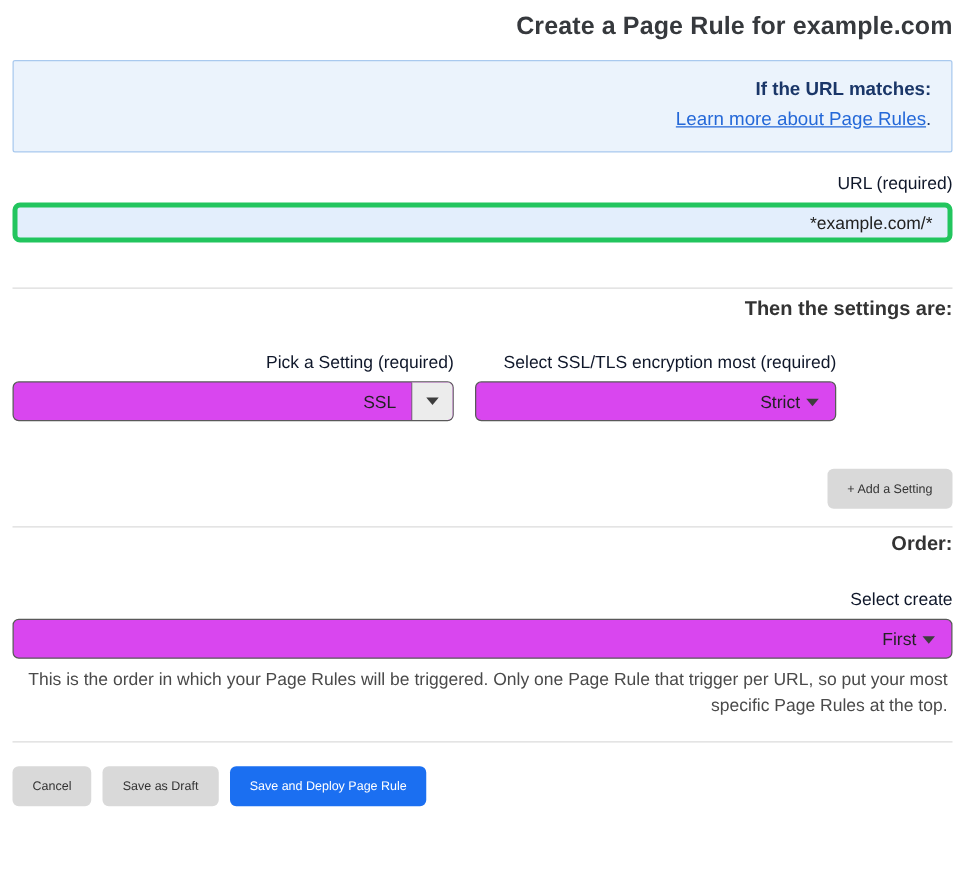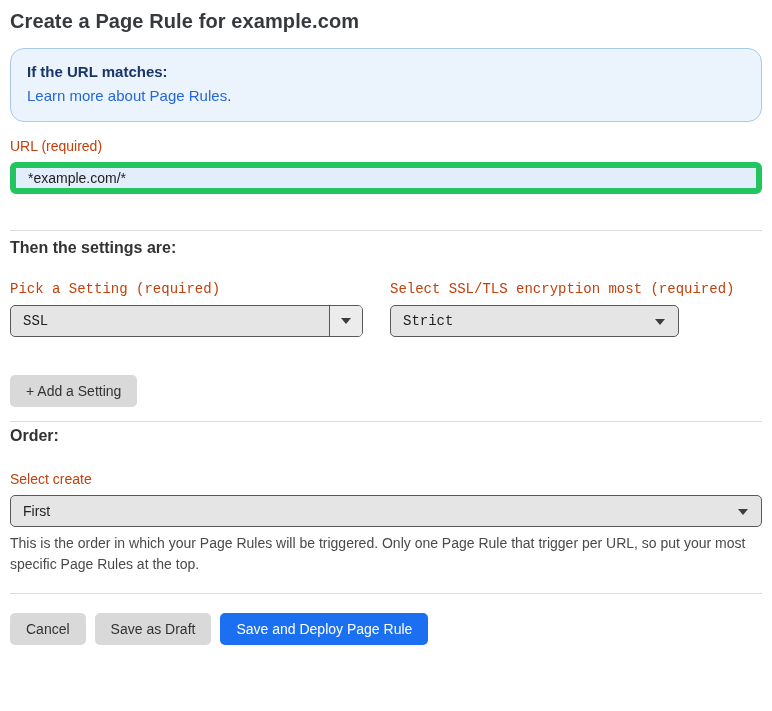--- a/index.html
+++ b/index.html
@@ -1,59 +1,60 @@
 <!DOCTYPE html>
 <html><head>
 <meta charset="utf-8">
 <style>
-  * { box-sizing: border-box; margin: 0; padding: 0; }
+  * { box-sizing: border-box; margin: 0; padding: 0; text-align: right; }
   html, body { background: #ffffff; }
   body {
     width: 772px;
     font-family: "Liberation Sans", "DejaVu Sans", sans-serif;
     color: #333333;
     padding: 8px 10px 10px 10px;
   }
   .page-title {
     font-size: 20px;
     font-weight: 700;
     color: #36393d;
     letter-spacing: 0.1px;
     margin: 2px 0 15px 0;
   }
   .info-box {
     background: #ebf3fc;
     border: 1px solid #a9c9ee;
-    border-radius: 14px;
+    border-radius: 2px;
     padding: 11px 16px 13px 16px;
     color: #1e3a6e;
     font-size: 15px;
     line-height: 24px;
     margin-bottom: 16px;
   }
   .info-box .info-heading {
     font-weight: 700;
     font-size: 15px;
     color: #1a3668;
   }
   .info-box .info-body { max-width: 710px; }
   .info-link {
     color: #2468d8;
+    text-decoration: underline;
     cursor: pointer;
   }
   .field-label {
     font-size: 14px;
-    color: #c2410c;
+    color: #0f172a;
     margin-bottom: 8px;
   }
   .url-input {
     width: 100%;
     height: 32px;
     background: #e3eefc;
-    border: 6px solid #22c55e;
+    border: 4px solid #22c55e;
     border-radius: 6px;
     padding: 0 12px;
     font-size: 14px;
     color: #222222;
     font-family: "Liberation Sans", "DejaVu Sans", sans-serif;
     outline: none;
   }
   .divider {
     border: none;
     border-top: 1px solid #dcdcdc;
@@ -61,33 +62,32 @@
   }
   .divider-1 { margin-top: 36px; }
   .section-heading {
     font-size: 16px;
     font-weight: 700;
     color: #333333;
     margin: 8px 0 24px 0;
   }
   .settings-row {
     display: flex;
-    gap: 27px;
+    gap: 17px;
     align-items: flex-start;
     margin-bottom: 38px;
-    font-family: Liberation Mono, monospace;
   }
   .col-setting { width: 353px; }
   .col-mode { width: 289px; }
   .col-mode .field-label, .col-setting .field-label { white-space: nowrap; }
   .select {
     height: 32px;
     border: 1px solid #595959;
     border-radius: 5px;
-    background: #e5e5e5;
+    background: #d946ef;
     display: flex;
     align-items: center;
     font-size: 14px;
     color: #222222;
     cursor: pointer;
     position: relative;
   }
   .select .select-value {
     flex: 1;
     padding: 0 12px;
@@ -103,35 +103,35 @@
     display: flex;
     align-items: center;
     justify-content: center;
   }
   .caret {
     width: 0; height: 0;
     border-left: 5px solid transparent;
     border-right: 5px solid transparent;
     border-top: 6px solid #3d3d3d;
   }
-  .select-inline { padding-right: 34px; }
+  .select-inline { padding-right: 16px; }
   .select-inline .caret-abs {
     position: absolute;
     right: 13px;
     top: 13px;
   }
   .btn {
     display: inline-flex;
     align-items: center;
     justify-content: center;
     height: 32px;
     padding: 0 16px;
     border: none;
     border-radius: 5px;
-    font-size: 14px;
+    font-size: 10px;
     font-family: "Liberation Sans", "DejaVu Sans", sans-serif;
     cursor: pointer;
   }
   .btn-gray { background: #d9d9d9; color: #333333; }
   .btn-primary { background: #1b6ff1; color: #ffffff; }
   .add-setting-btn { margin-bottom: 14px; }
   .order-heading { margin: 5px 0 26px 0; }
   .order-select-wrap { margin-bottom: 4px; }
   .help-text {
     font-size: 14px;

